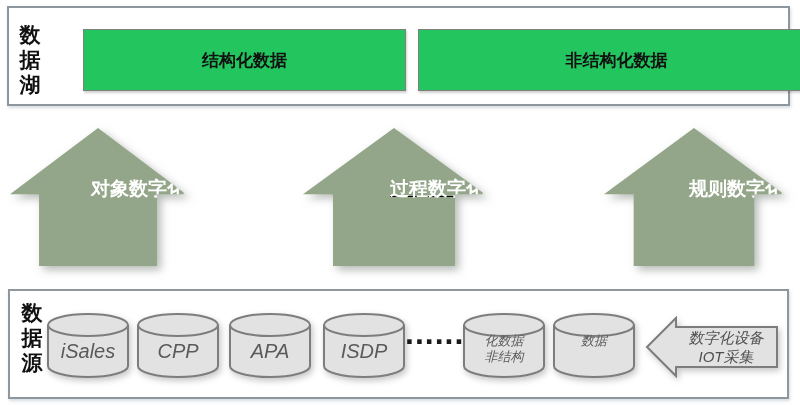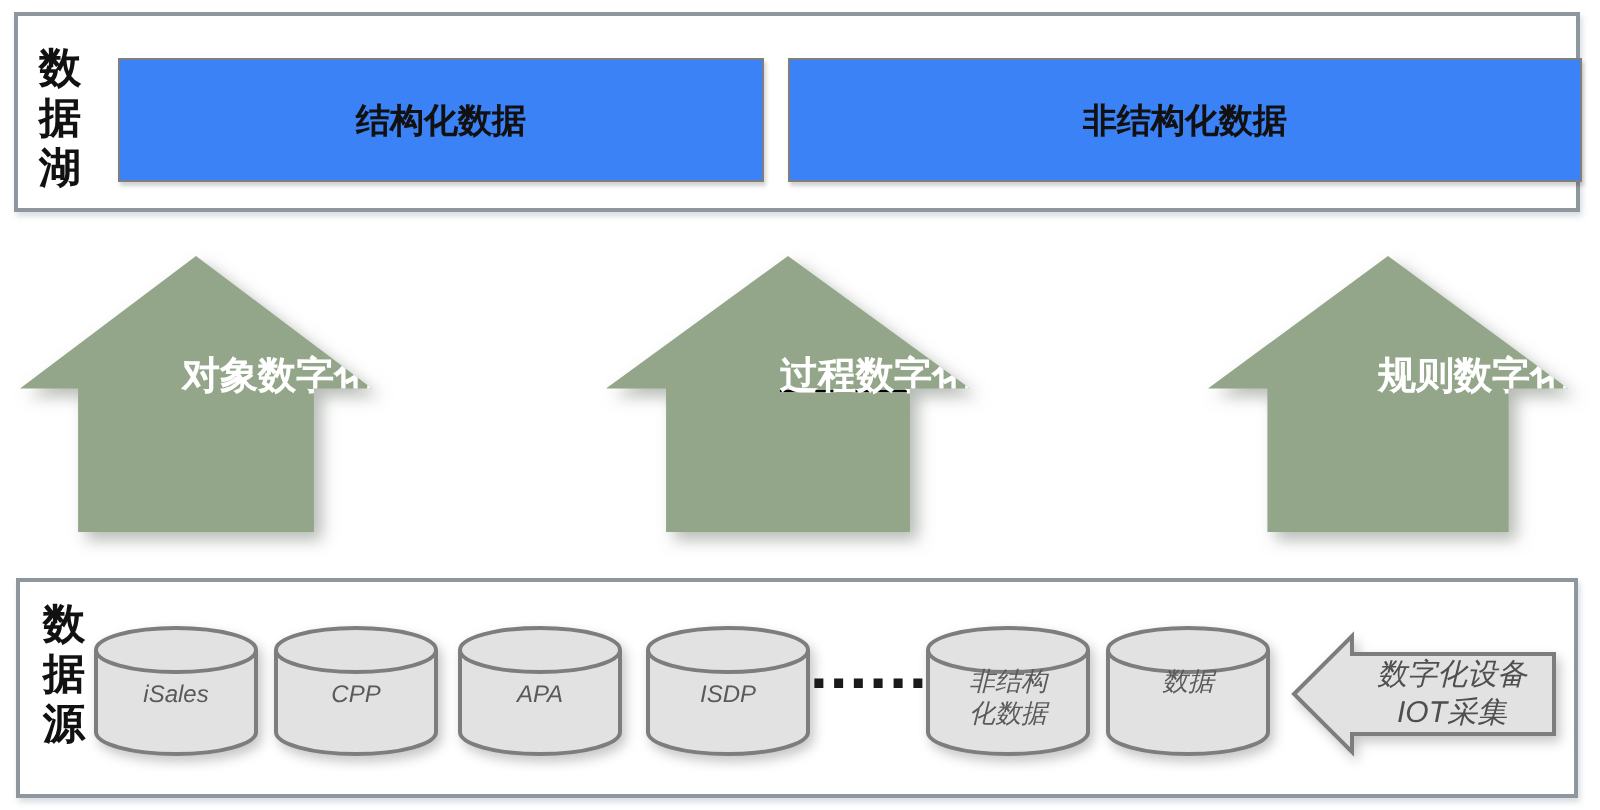--- a/index.html
+++ b/index.html
@@ -11,42 +11,42 @@
   .lake-box{left:7px;top:6px;width:779px;height:96px;}
   .source-box{left:8px;top:289px;width:777px;height:106px;}
 
   
   .v-label{position:absolute;width:26px;font-size:21px;font-weight:bold;color:#111;
            line-height:25px;word-break:break-all;text-align:center;}
   .lake-label{left:8px;top:14px;}
   .source-label{left:9px;top:9px;}
 
   
-  .data-box{position:absolute;top:21px;height:60px;background:#3b82f6;border:1px solid #7f7f7f;
+  .data-box{position:absolute;top:21px;height:60px;background:#22c55e;border:1px solid #7f7f7f;
             display:flex;align-items:center;justify-content:center;
-            font-size:17px;font-weight:bold;color:#111;box-shadow:1px 2px 2px rgba(0,0,0,.18);}
+            font-size:17px;font-weight:bold;color:#111;box-shadow:1px 2px 2px rgba(0,0,0,.18);margin-left:24px;}
   .data-box.structured{left:50px;width:321px;}
   .data-box.unstructured{left:385px;width:395px;}
 
   
   .up-arrow-wrap{position:absolute;top:128px;height:138px;filter:drop-shadow(4px 4px 4px rgba(110,120,110,.5));}
   .up-arrow{width:100%;height:100%;background:#94a689;
             clip-path:polygon(50% 0%,100% 48%,83.5% 48%,83.5% 100%,16.5% 100%,16.5% 48%,0% 48%);
             display:flex;justify-content:flex-end;align-items:center;
             padding-bottom:16px;box-sizing:border-box;}
   .up-arrow .l{color:#ffffff;font-weight:bold;font-size:19px;line-height:24px;text-align:center;}
   .arrow-1{left:10px;width:176px;}
   .arrow-2{left:303px;width:182px;text-decoration:underline;}
   .arrow-3{left:604px;width:180px;}
 
   
   .cyl{position:absolute;top:312px;width:84px;height:68px;filter:drop-shadow(2px 3px 3px rgba(0,0,0,.22));}
   .cyl svg{position:absolute;left:0;top:0;}
   .cyl-label{position:absolute;left:0;width:100%;text-align:center;font-style:italic;color:#5a5a5a;}
-  .cyl-label.single{top:28px;font-size:12px;}
+  .cyl-label.single{top:28px;font-size:20px;}
   .cyl-label.double{top:21px;font-size:13px;line-height:16px;}
 
   .cyl-isales{left:46px;} .cyl-cpp{left:136px;} .cyl-apa{left:228px;} .cyl-isdp{left:322px;}
   .cyl-unstruct{left:462px;} .cyl-external{left:552px;}
 
   
   .dots{position:absolute;left:405px;top:316px;width:56px;font-size:32px;font-weight:900;
         color:#1a1a1a;line-height:34px;letter-spacing:1px;text-align:center;}
 
   
@@ -124,22 +124,22 @@
   </div>
 
   <div class="dots">......</div>
 
   <div class="cyl cyl-unstruct">
     <svg width="84" height="68" viewBox="0 0 84 68">
       <path d="M2 13 L2 54 A40 11 0 0 0 82 54 L82 13" fill="#e2e2e2" stroke="#7d7d7d" stroke-width="2"></path>
       <ellipse cx="42" cy="13" rx="40" ry="11" fill="#e2e2e2" stroke="#7d7d7d" stroke-width="2"></ellipse>
     </svg>
     <div class="cyl-label double">
+      <div>化数据</div>
       <div>非结构</div>
-      <div>化数据</div>
     </div>
   </div>
   <div class="cyl cyl-external">
     <svg width="84" height="68" viewBox="0 0 84 68">
       <path d="M2 13 L2 54 A40 11 0 0 0 82 54 L82 13" fill="#e2e2e2" stroke="#7d7d7d" stroke-width="2"></path>
       <ellipse cx="42" cy="13" rx="40" ry="11" fill="#e2e2e2" stroke="#7d7d7d" stroke-width="2"></ellipse>
     </svg>
     <div class="cyl-label double">
       <div>数据</div>
     </div>

